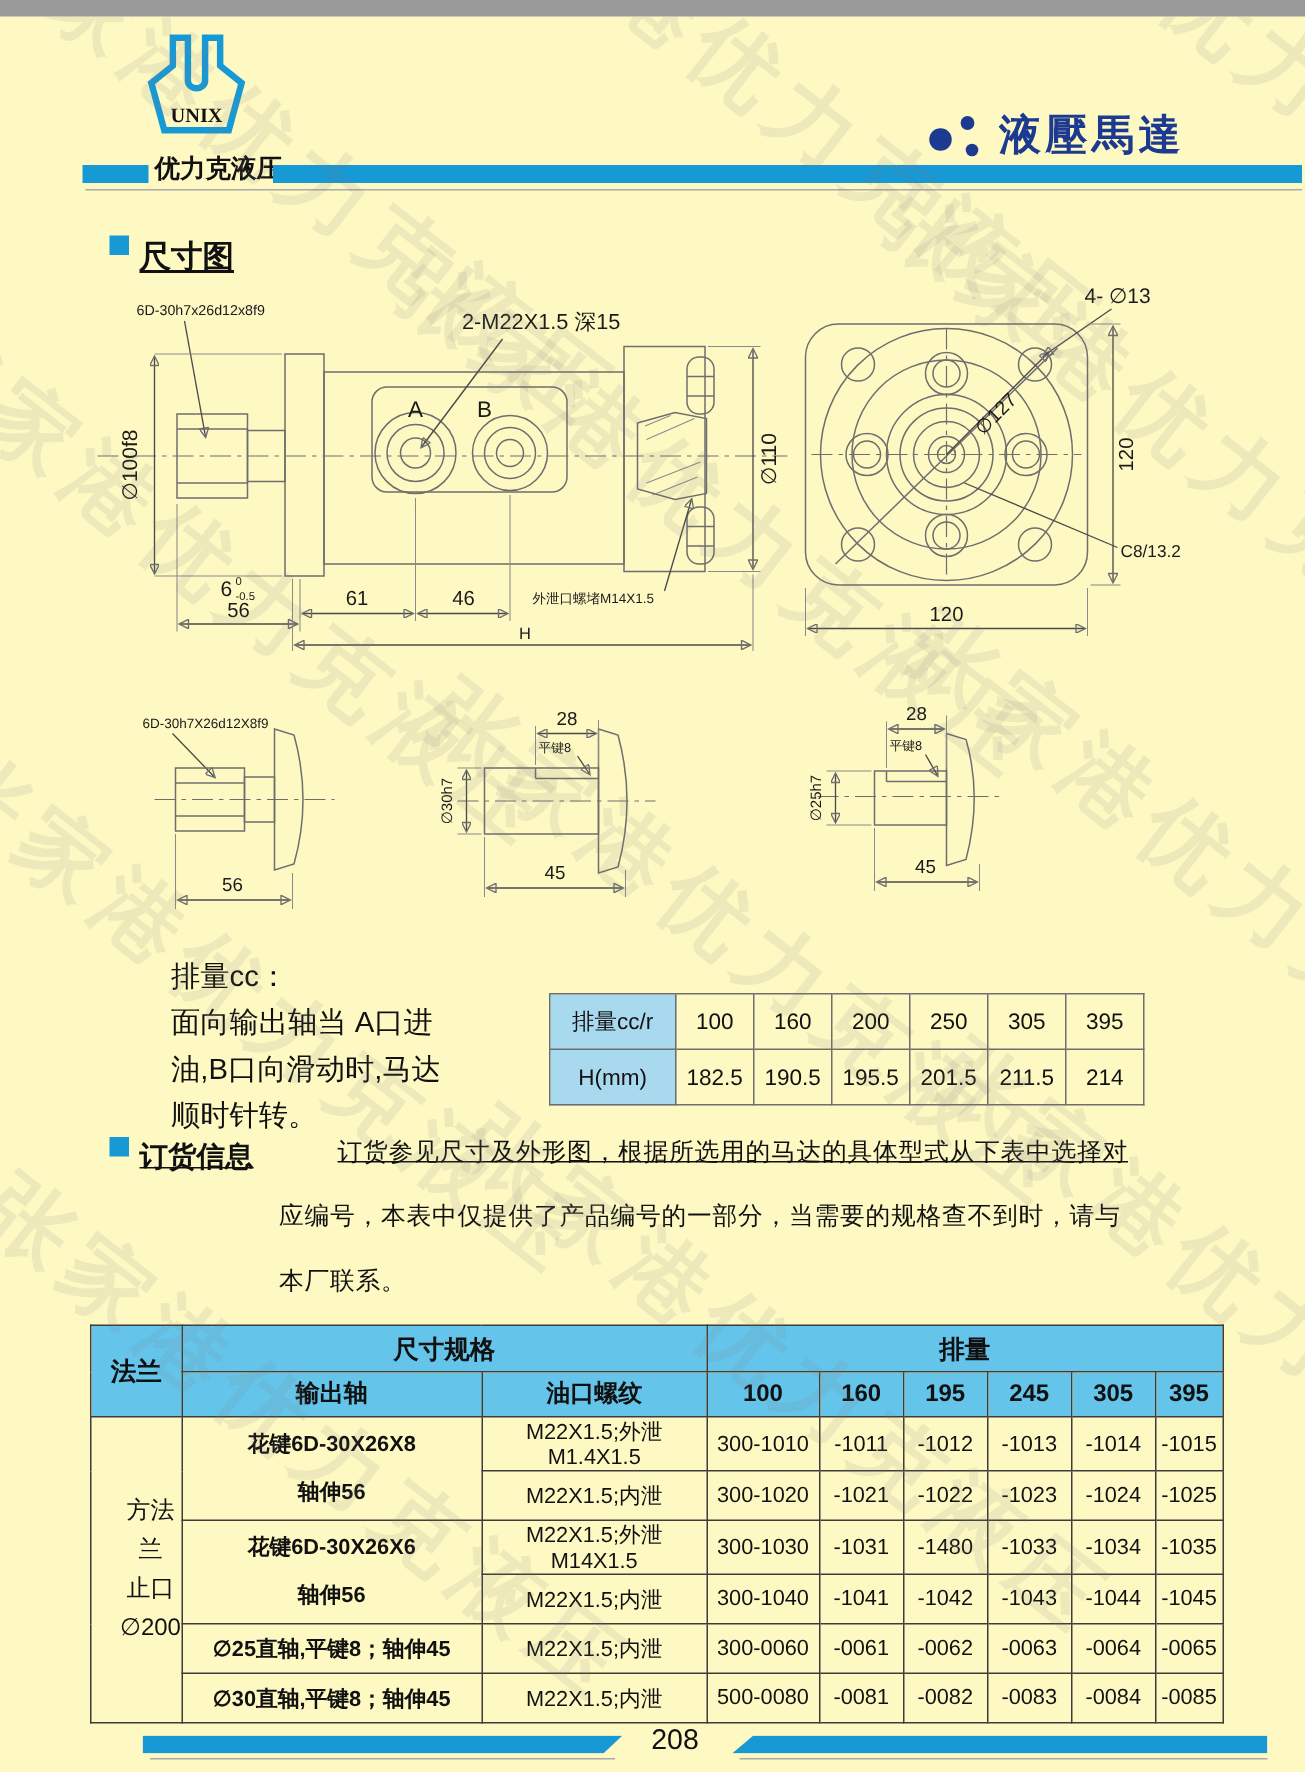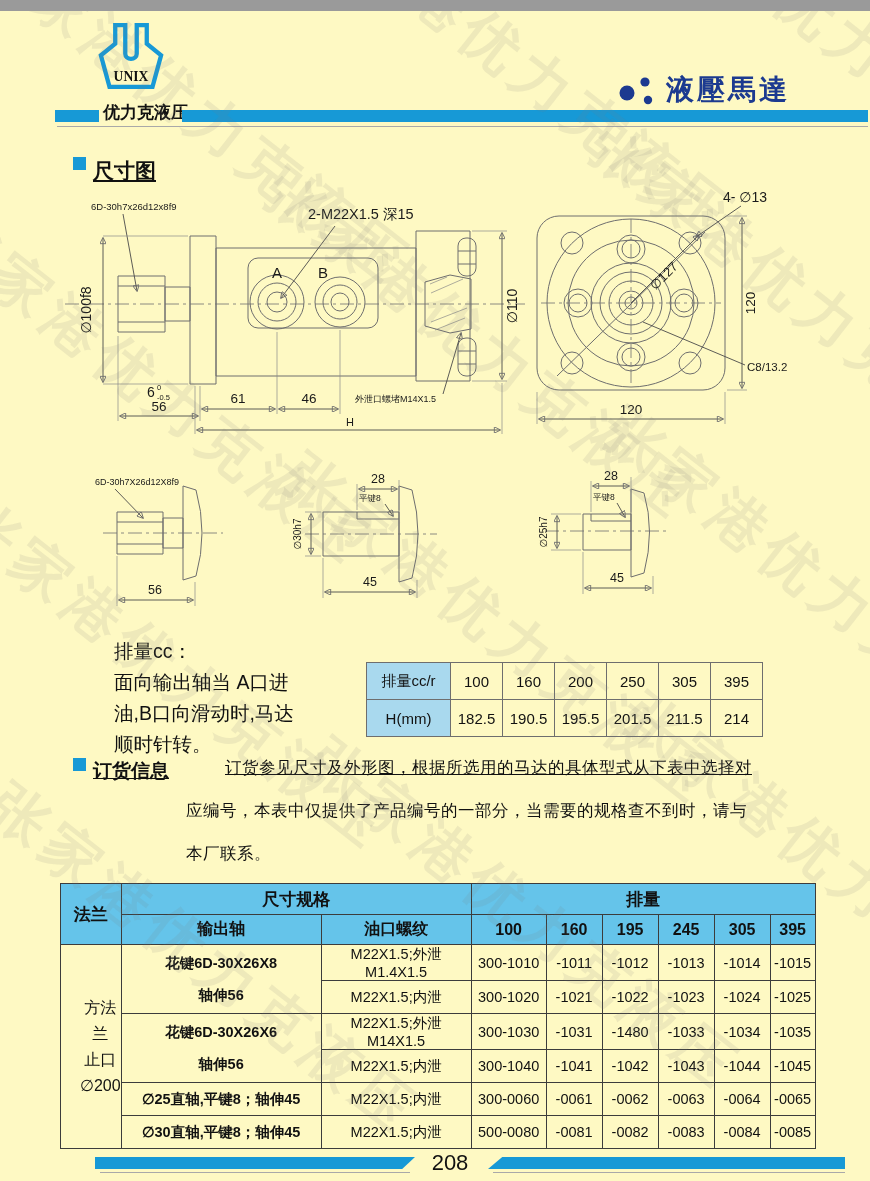--- a/index.html
+++ b/index.html
@@ -44,21 +44,21 @@
   .order-table td.shaft{font-weight:bold;font-size:14.5px;}
   .order-table td.shaft span{display:block;line-height:32px;}
   .order-table td.flange-val{font-size:16px;padding-left:19px;}
   .order-table td.flange-val span{display:block;line-height:26px;}
   
   .ord-line{position:absolute;z-index:2;font-size:16.5px;letter-spacing:0.5px;}
   
   .fbar{position:absolute;top:1146px;height:12px;background:#1799d6;z-index:2;}
   .fbar.l{left:95px;width:320px;clip-path:polygon(0 0,100% 0,96% 100%,0 100%);}
   .fbar.r{left:488px;width:357px;clip-path:polygon(4% 0,100% 0,100% 100%,0 100%);}
-  .pageno{position:absolute;left:415px;top:1139px;width:70px;text-align:center;font-size:22px;z-index:2;}
+  .pageno{position:absolute;left:415px;top:1139px;width:70px;text-align:center;font-size:19px;z-index:2;}
   .strip{position:absolute;left:0;top:1170px;width:870px;height:11px;background:#cde9f6;z-index:2;}
 </style>
 </head>
 <body>
 
 <div class="page">
 
   <svg class="logo" width="86" height="92" viewBox="0 0 120 120">
     <path d="M38,10 L52,10 L52,50 a8,7 0 0 0 16,0 L68,10 L82,10 L82,36 L102,52 L90,96 L30,96 L18,52 L38,36 Z" fill="none" stroke="#1799d6" stroke-width="6" stroke-linejoin="miter"></path>
     <text x="60" y="88" text-anchor="middle" font-size="19" font-weight="bold" font-family="Liberation Serif, serif" fill="#111">UNIX</text>

